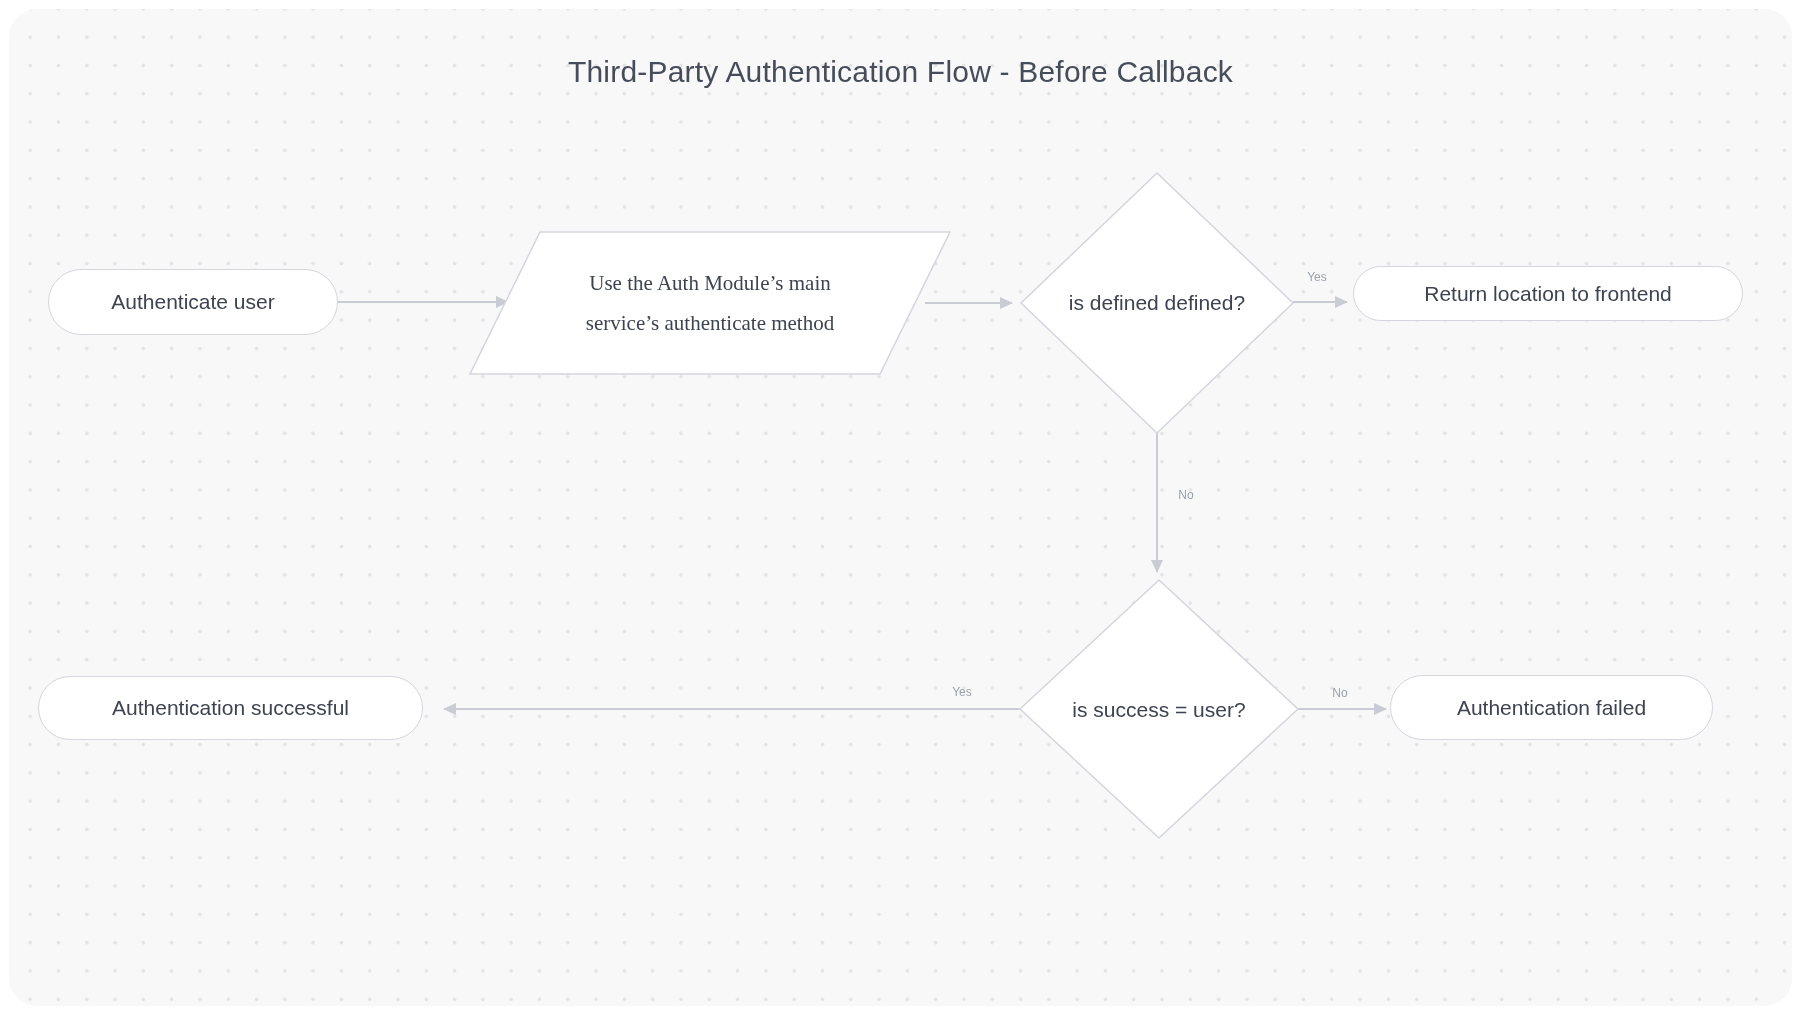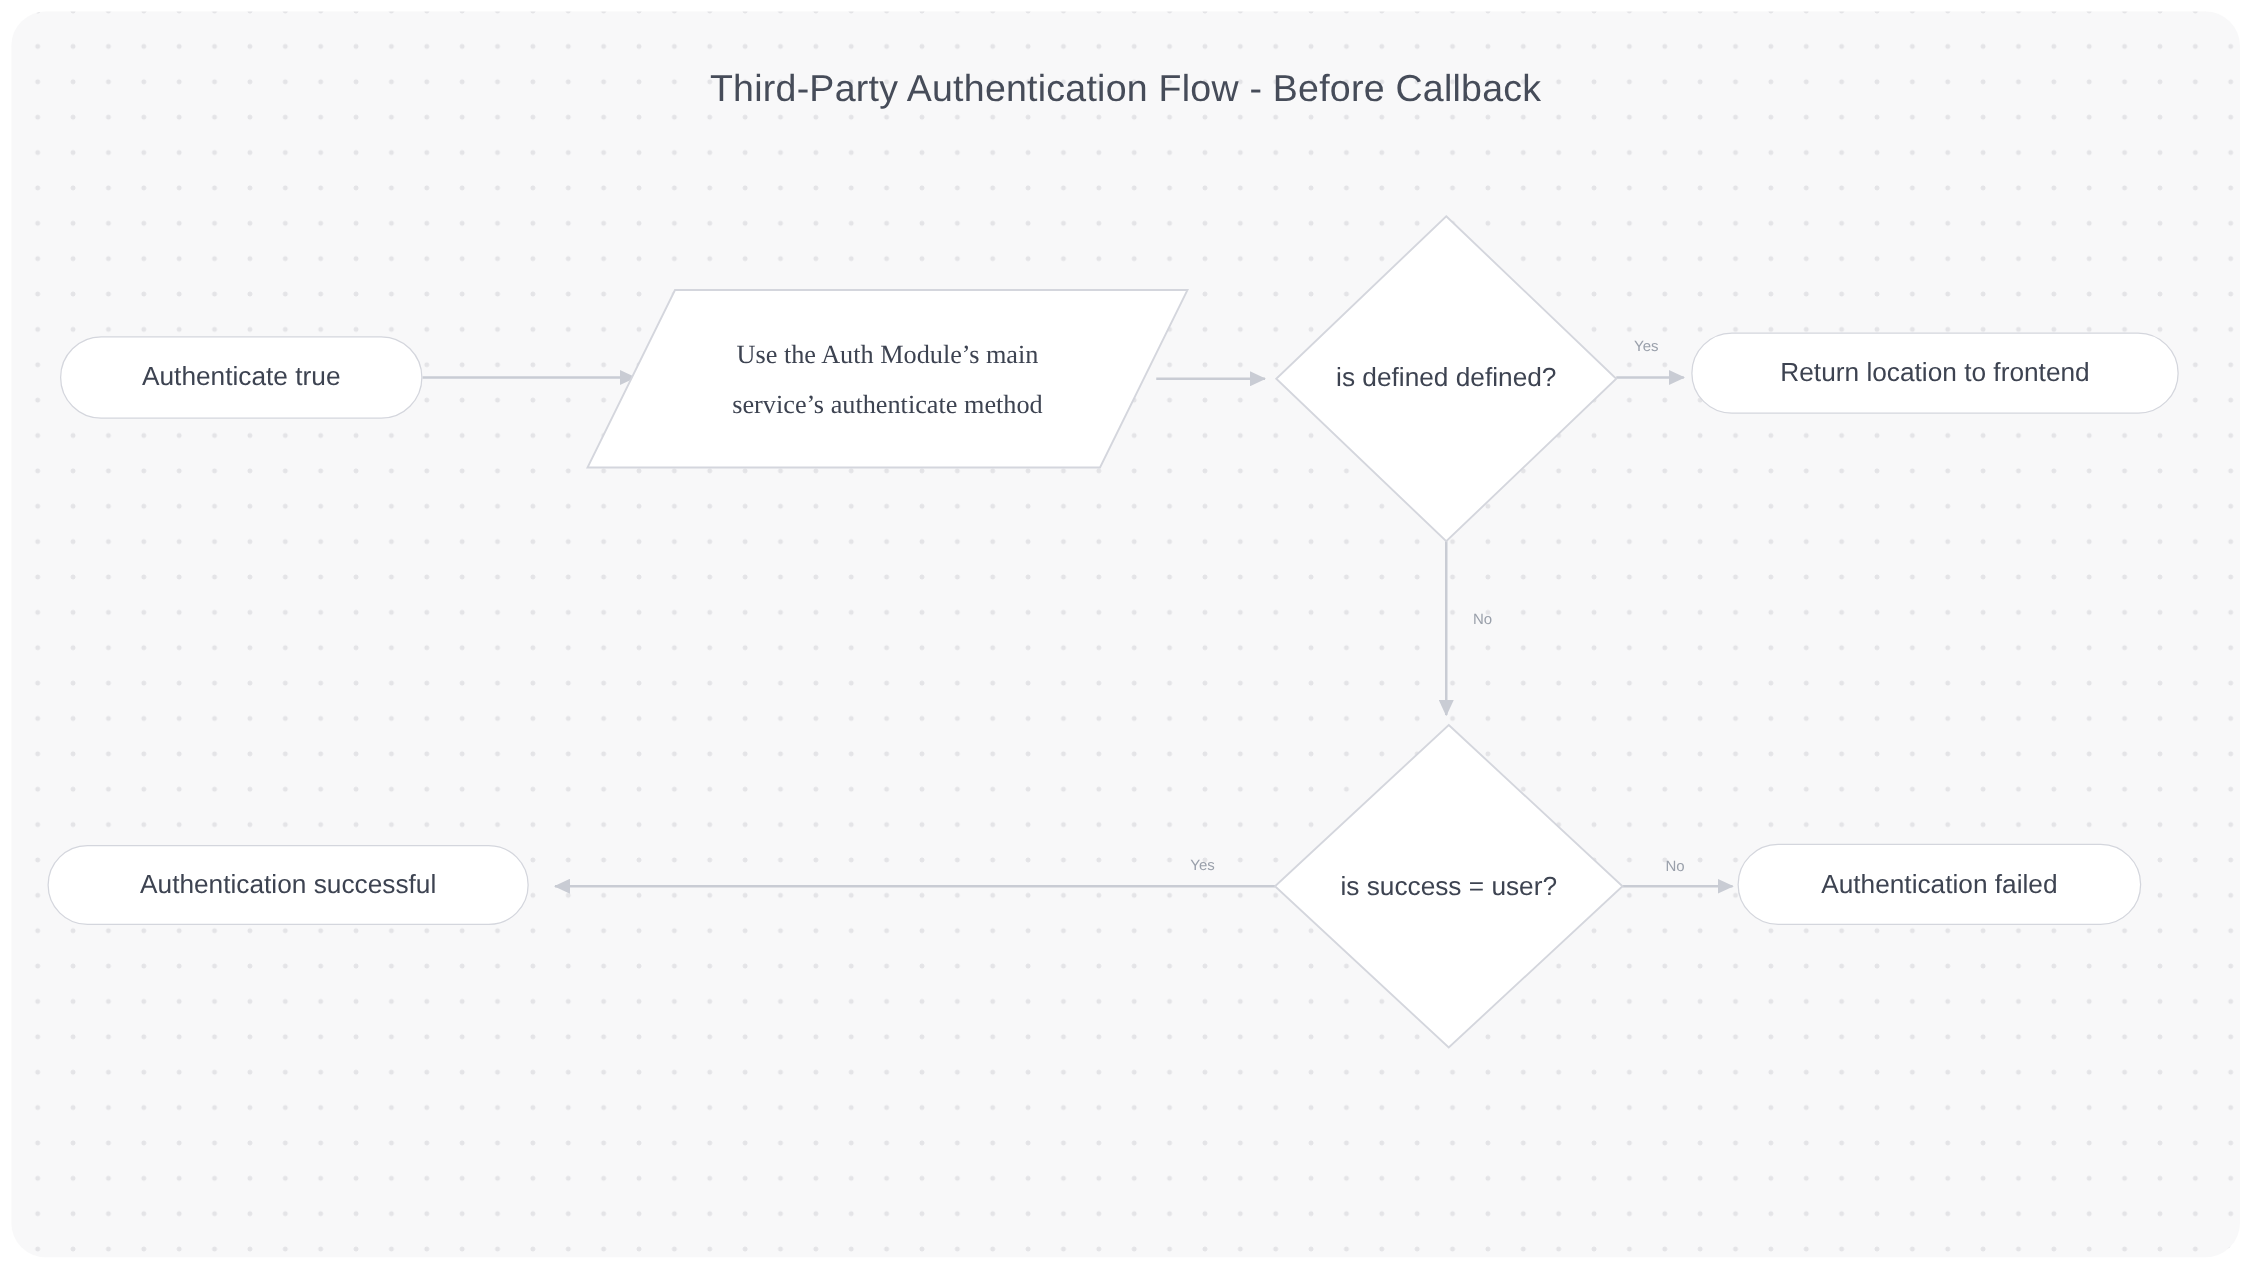--- a/index.html
+++ b/index.html
@@ -90,24 +90,24 @@
   <line class="edge" x1="1157" y1="433" x2="1157" y2="572" marker-end="url(#arrow)"></line>
   <line class="edge" x1="1020" y1="709" x2="444" y2="709" marker-end="url(#arrow)"></line>
   <line class="edge" x1="1298" y1="709" x2="1386" y2="709" marker-end="url(#arrow)"></line>
 
   <polygon class="shape" points="540,232 950,232 880,374 470,374"></polygon>
   <polygon class="shape" points="1157,173 1293,303 1157,433 1021,303"></polygon>
   <polygon class="shape" points="1159,580 1298,709 1159,838 1020,709"></polygon>
 </svg>
 
 <div class="pill" style="left:48px;top:269px;width:290px;height:66px;">
-  <span>Authenticate true</span>
+  <span>Authenticate user</span>
 </div>
 
-<div class="pill" style="left:1353px;top:266px;width:390px;height:65px;">
+<div class="pill" style="left:1353px;top:266px;width:390px;height:55px;">
   <span>Return location to frontend</span>
 </div>
 
 <div class="pill" style="left:38px;top:676px;width:385px;height:64px;">
   <span>Authentication successful</span>
 </div>
 
 <div class="pill" style="left:1390px;top:675px;width:323px;height:65px;">
   <span>Authentication failed</span>
 </div>

